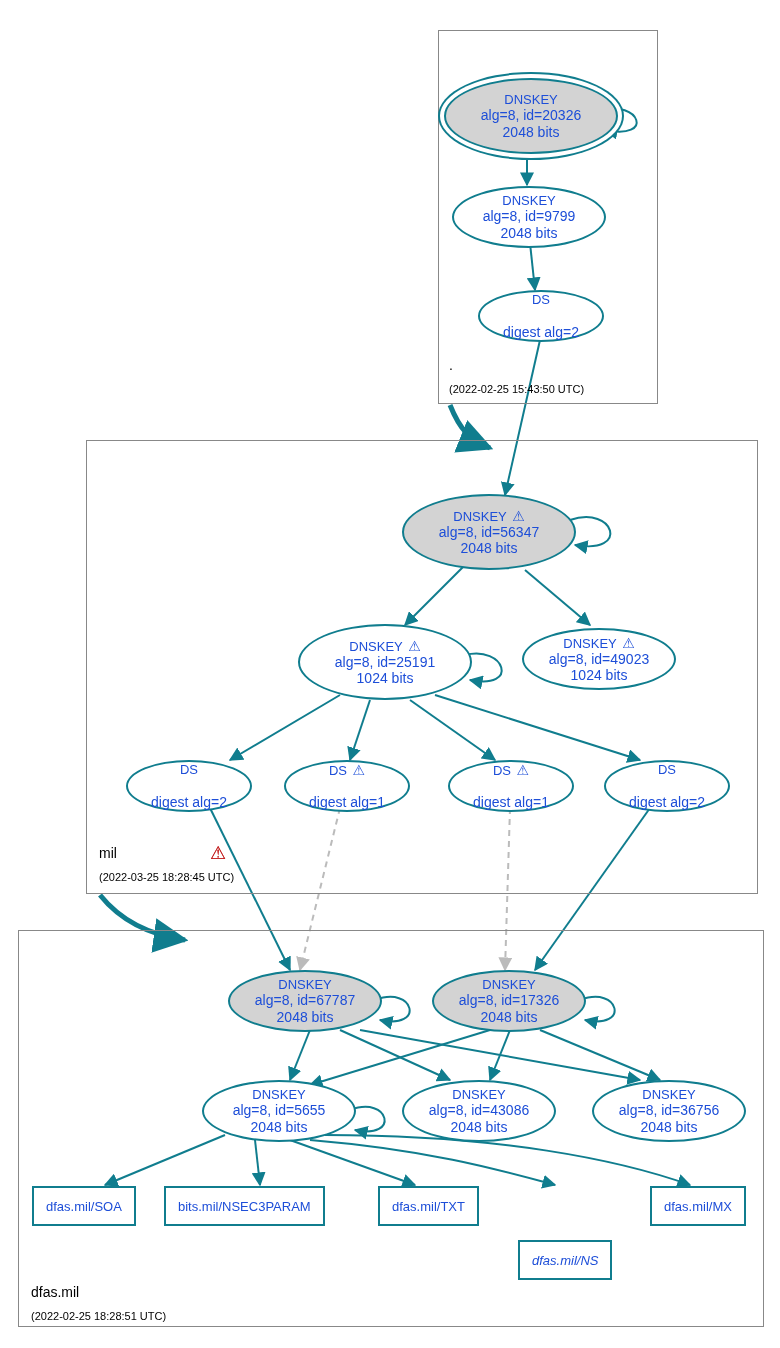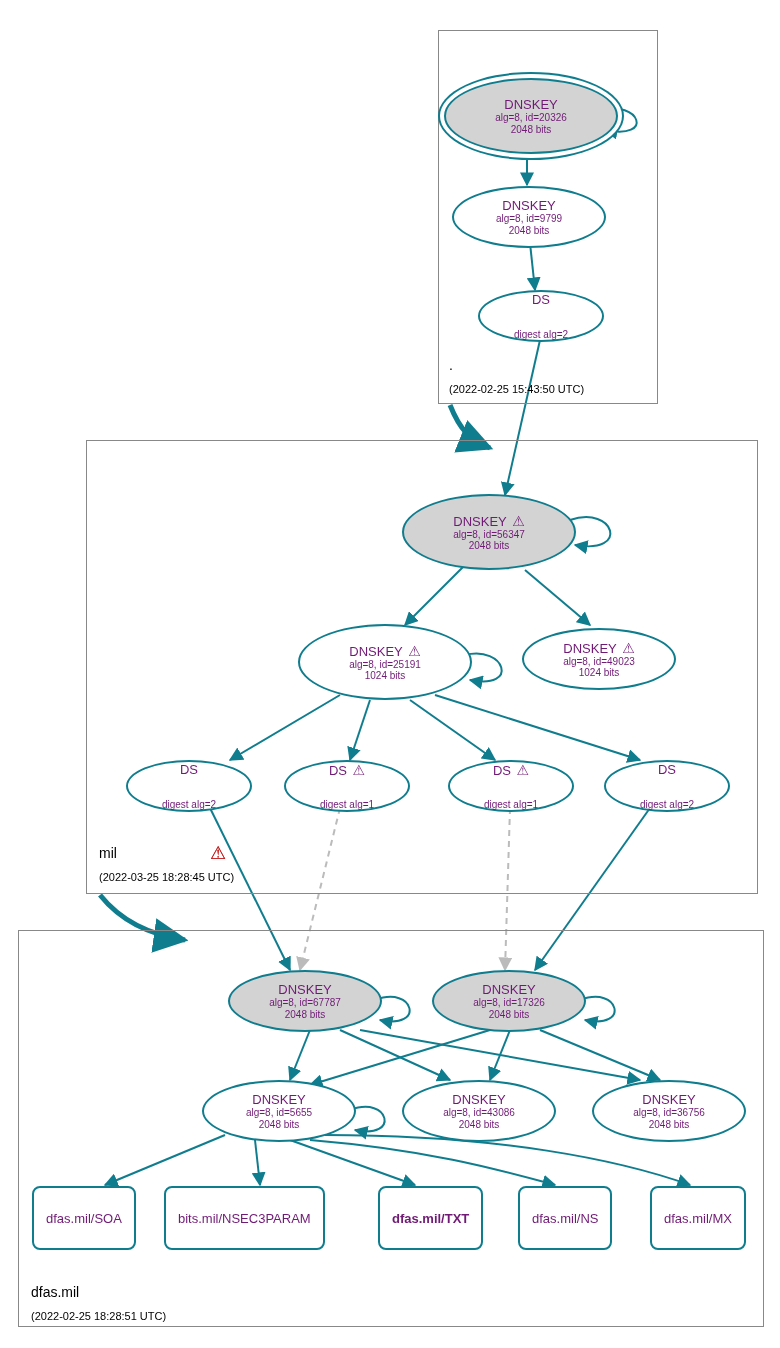--- a/index.html
+++ b/index.html
@@ -29,33 +29,33 @@
   .node {
     position: absolute;
     border: 2px solid #107d8e;
     background: #fff;
     text-align: center;
     display: flex;
     flex-direction: column;
     align-items: center;
     justify-content: center;
     font-size: 13px;
-    color: #701a75;
+    color: #1d4ed8;
     border-radius: 50%;
   }
   .node.key      { width: 150px; height: 58px; }
   .node.key.wide  { width: 170px; height: 72px; }
   .node.ds       { width: 122px; height: 48px; border-radius: 50%; justify-content: space-between; }
-  .node.rr       { width: auto; height: 36px; border-radius: 8px; padding: 12px 12px; white-space: nowrap; }
+  .node.rr       { width: auto; height: 36px; border-radius: 0; padding: 0 12px; white-space: nowrap; }
   .node.ksk      { background: #d3d3d3; }
   .node.doublering {
     box-shadow: 0 0 0 4px #fff, 0 0 0 6px #107d8e;
   }
   .node .title { font-weight: 400; }
-  .node .sub   { font-size: 10px; line-height: 1.15; }
+  .node .sub   { font-size: 14px; line-height: 1.15; }
   .warn {
     display: inline-block;
     font-size: 14px;
     margin-left: 2px;
   }
   .err-badge {
     position: absolute;
     font-size: 18px;
     color: #b01515;
   }
@@ -231,15 +231,15 @@
   <span class="sub">2048 bits</span>
 </div>
 <div class="node key" style="left:592px; top:1080px;">
   <span class="title">DNSKEY</span>
   <span class="sub">alg=8, id=36756</span>
   <span class="sub">2048 bits</span>
 </div>
 
 <div class="node rr" style="left:32px;  top:1186px;">dfas.mil/SOA</div>
 <div class="node rr" style="left:164px; top:1186px;">bits.mil/NSEC3PARAM</div>
-<div class="node rr" style="left:378px; top:1186px;font-weight:bold;">dfas.mil/TXT</div>
-<div class="node rr" style="left:518px; top:1186px;">dfas.mil/NS</div>
+<div class="node rr" style="left:378px; top:1186px;">dfas.mil/TXT</div>
+<div class="node rr" style="left:518px; top:1240px;font-style:italic;">dfas.mil/NS</div>
 <div class="node rr" style="left:650px; top:1186px;">dfas.mil/MX</div>
 
 </body></html>

